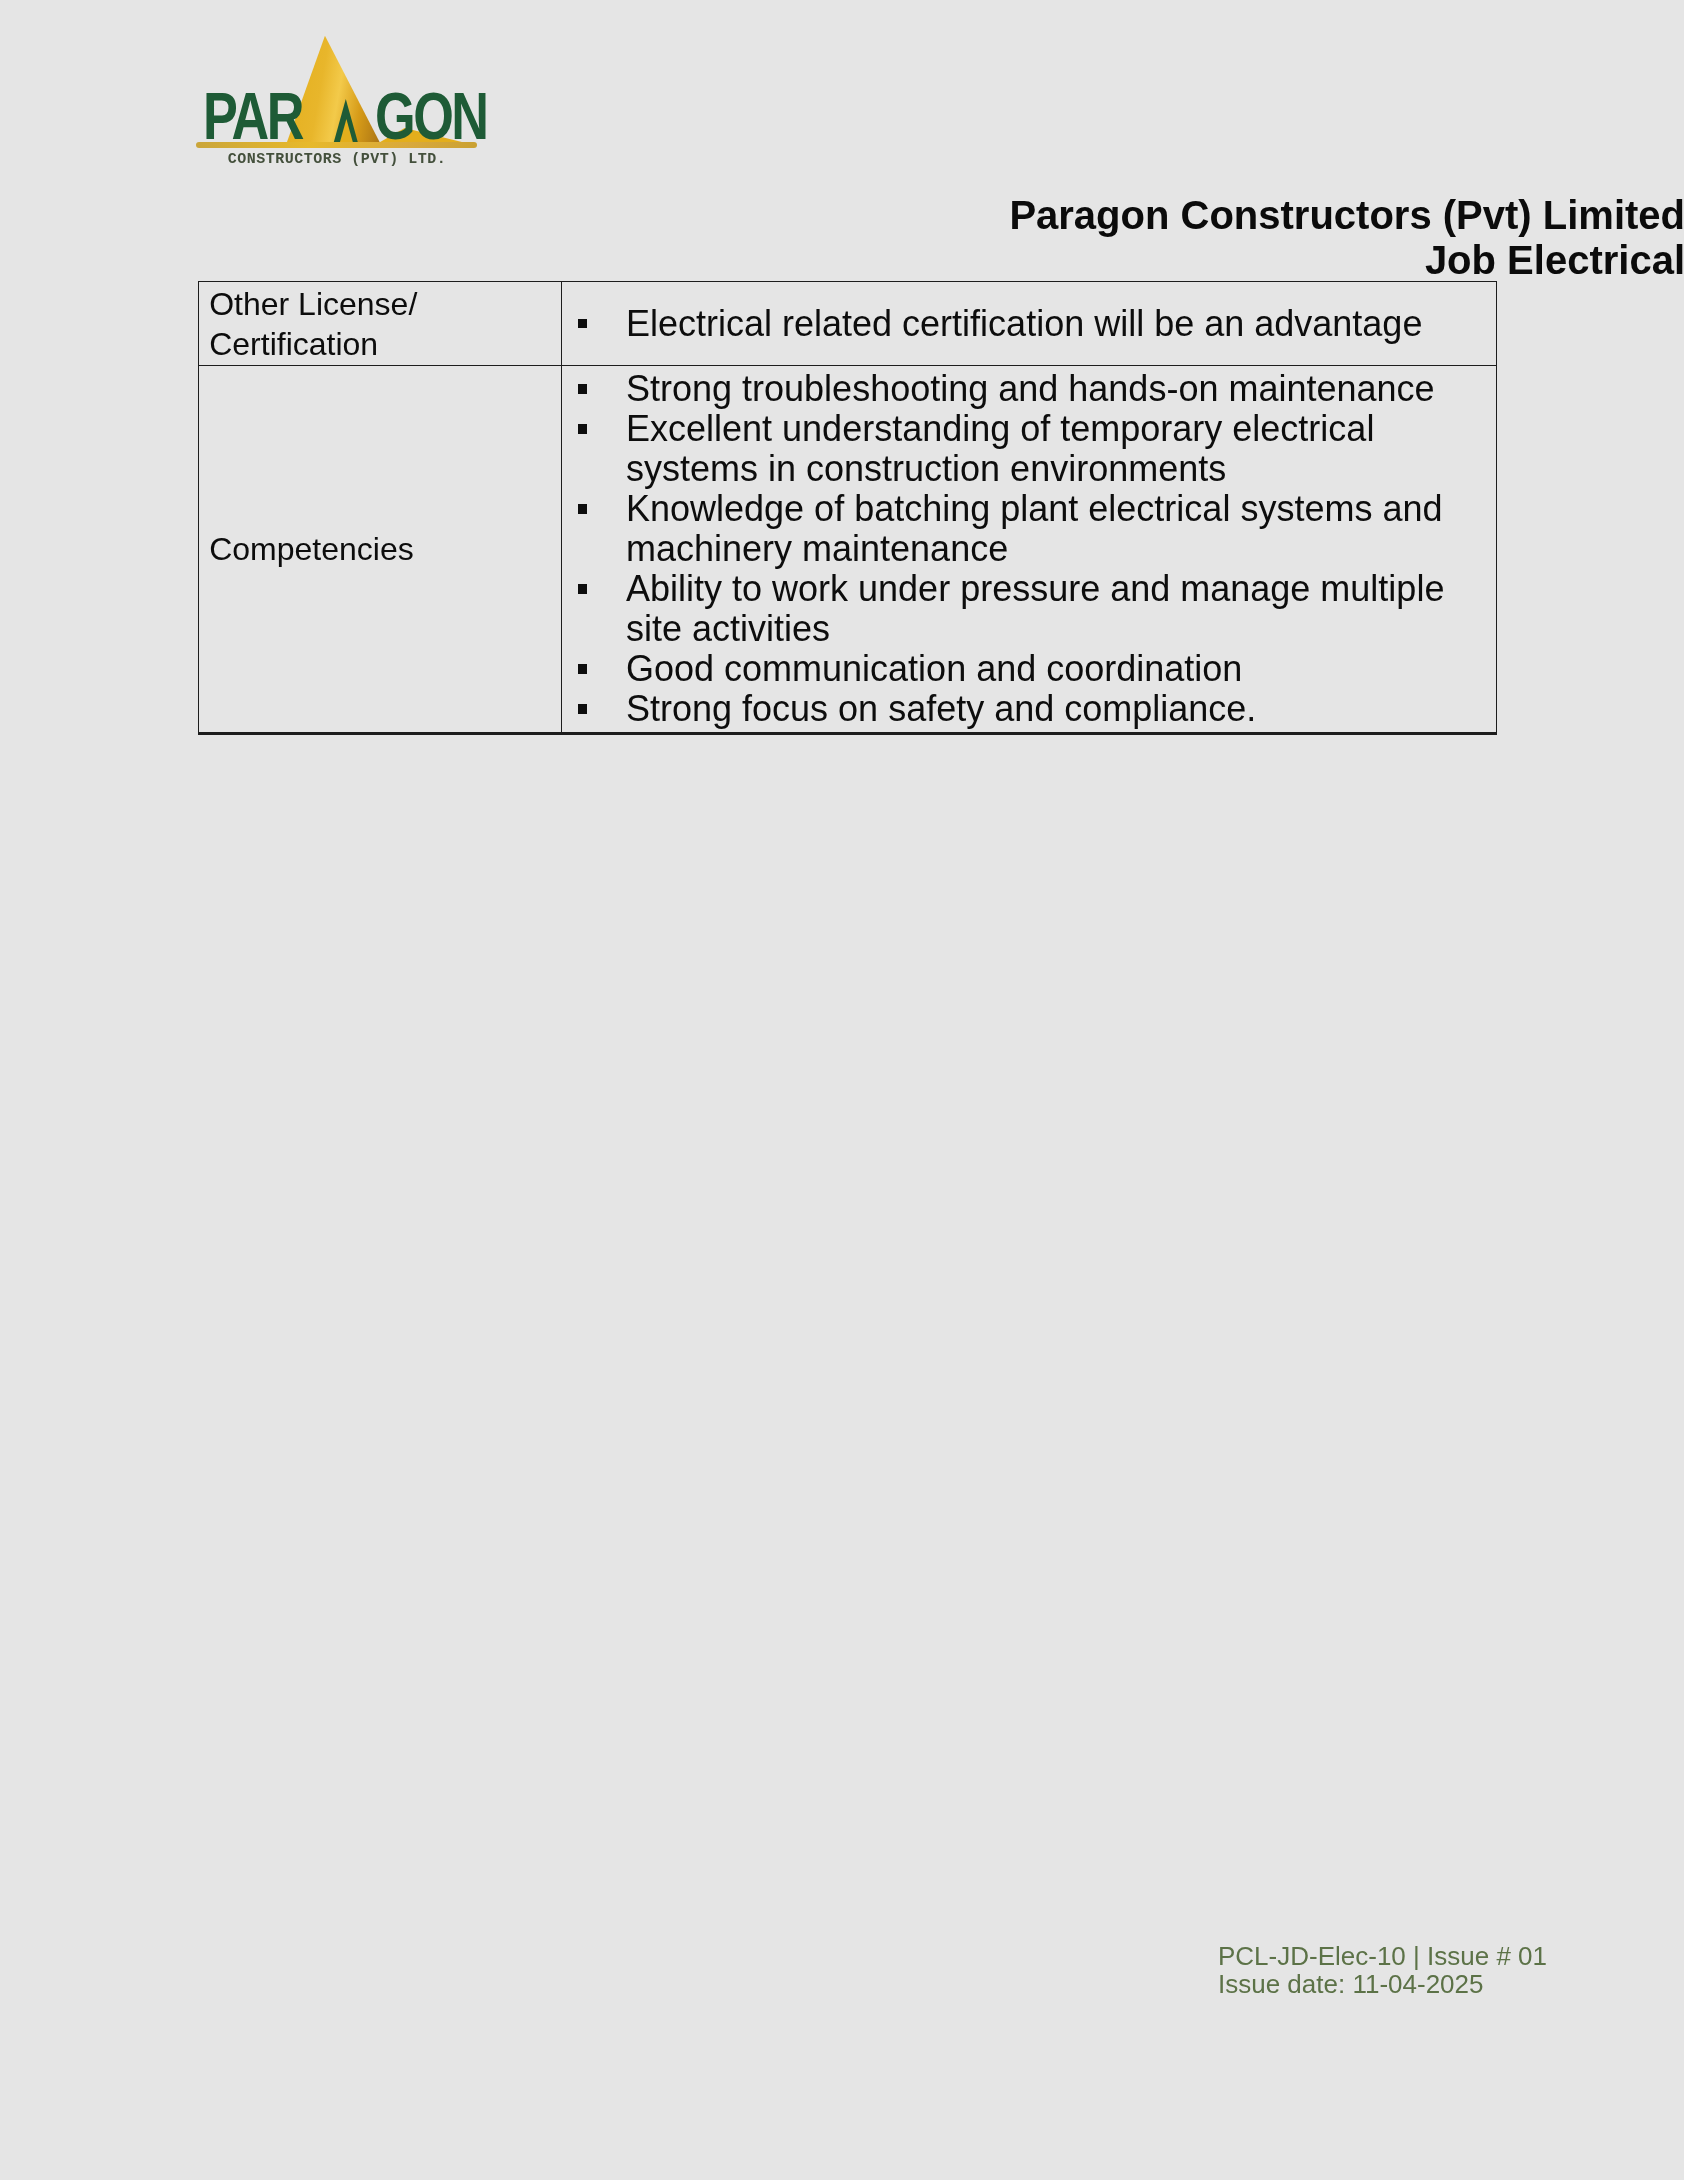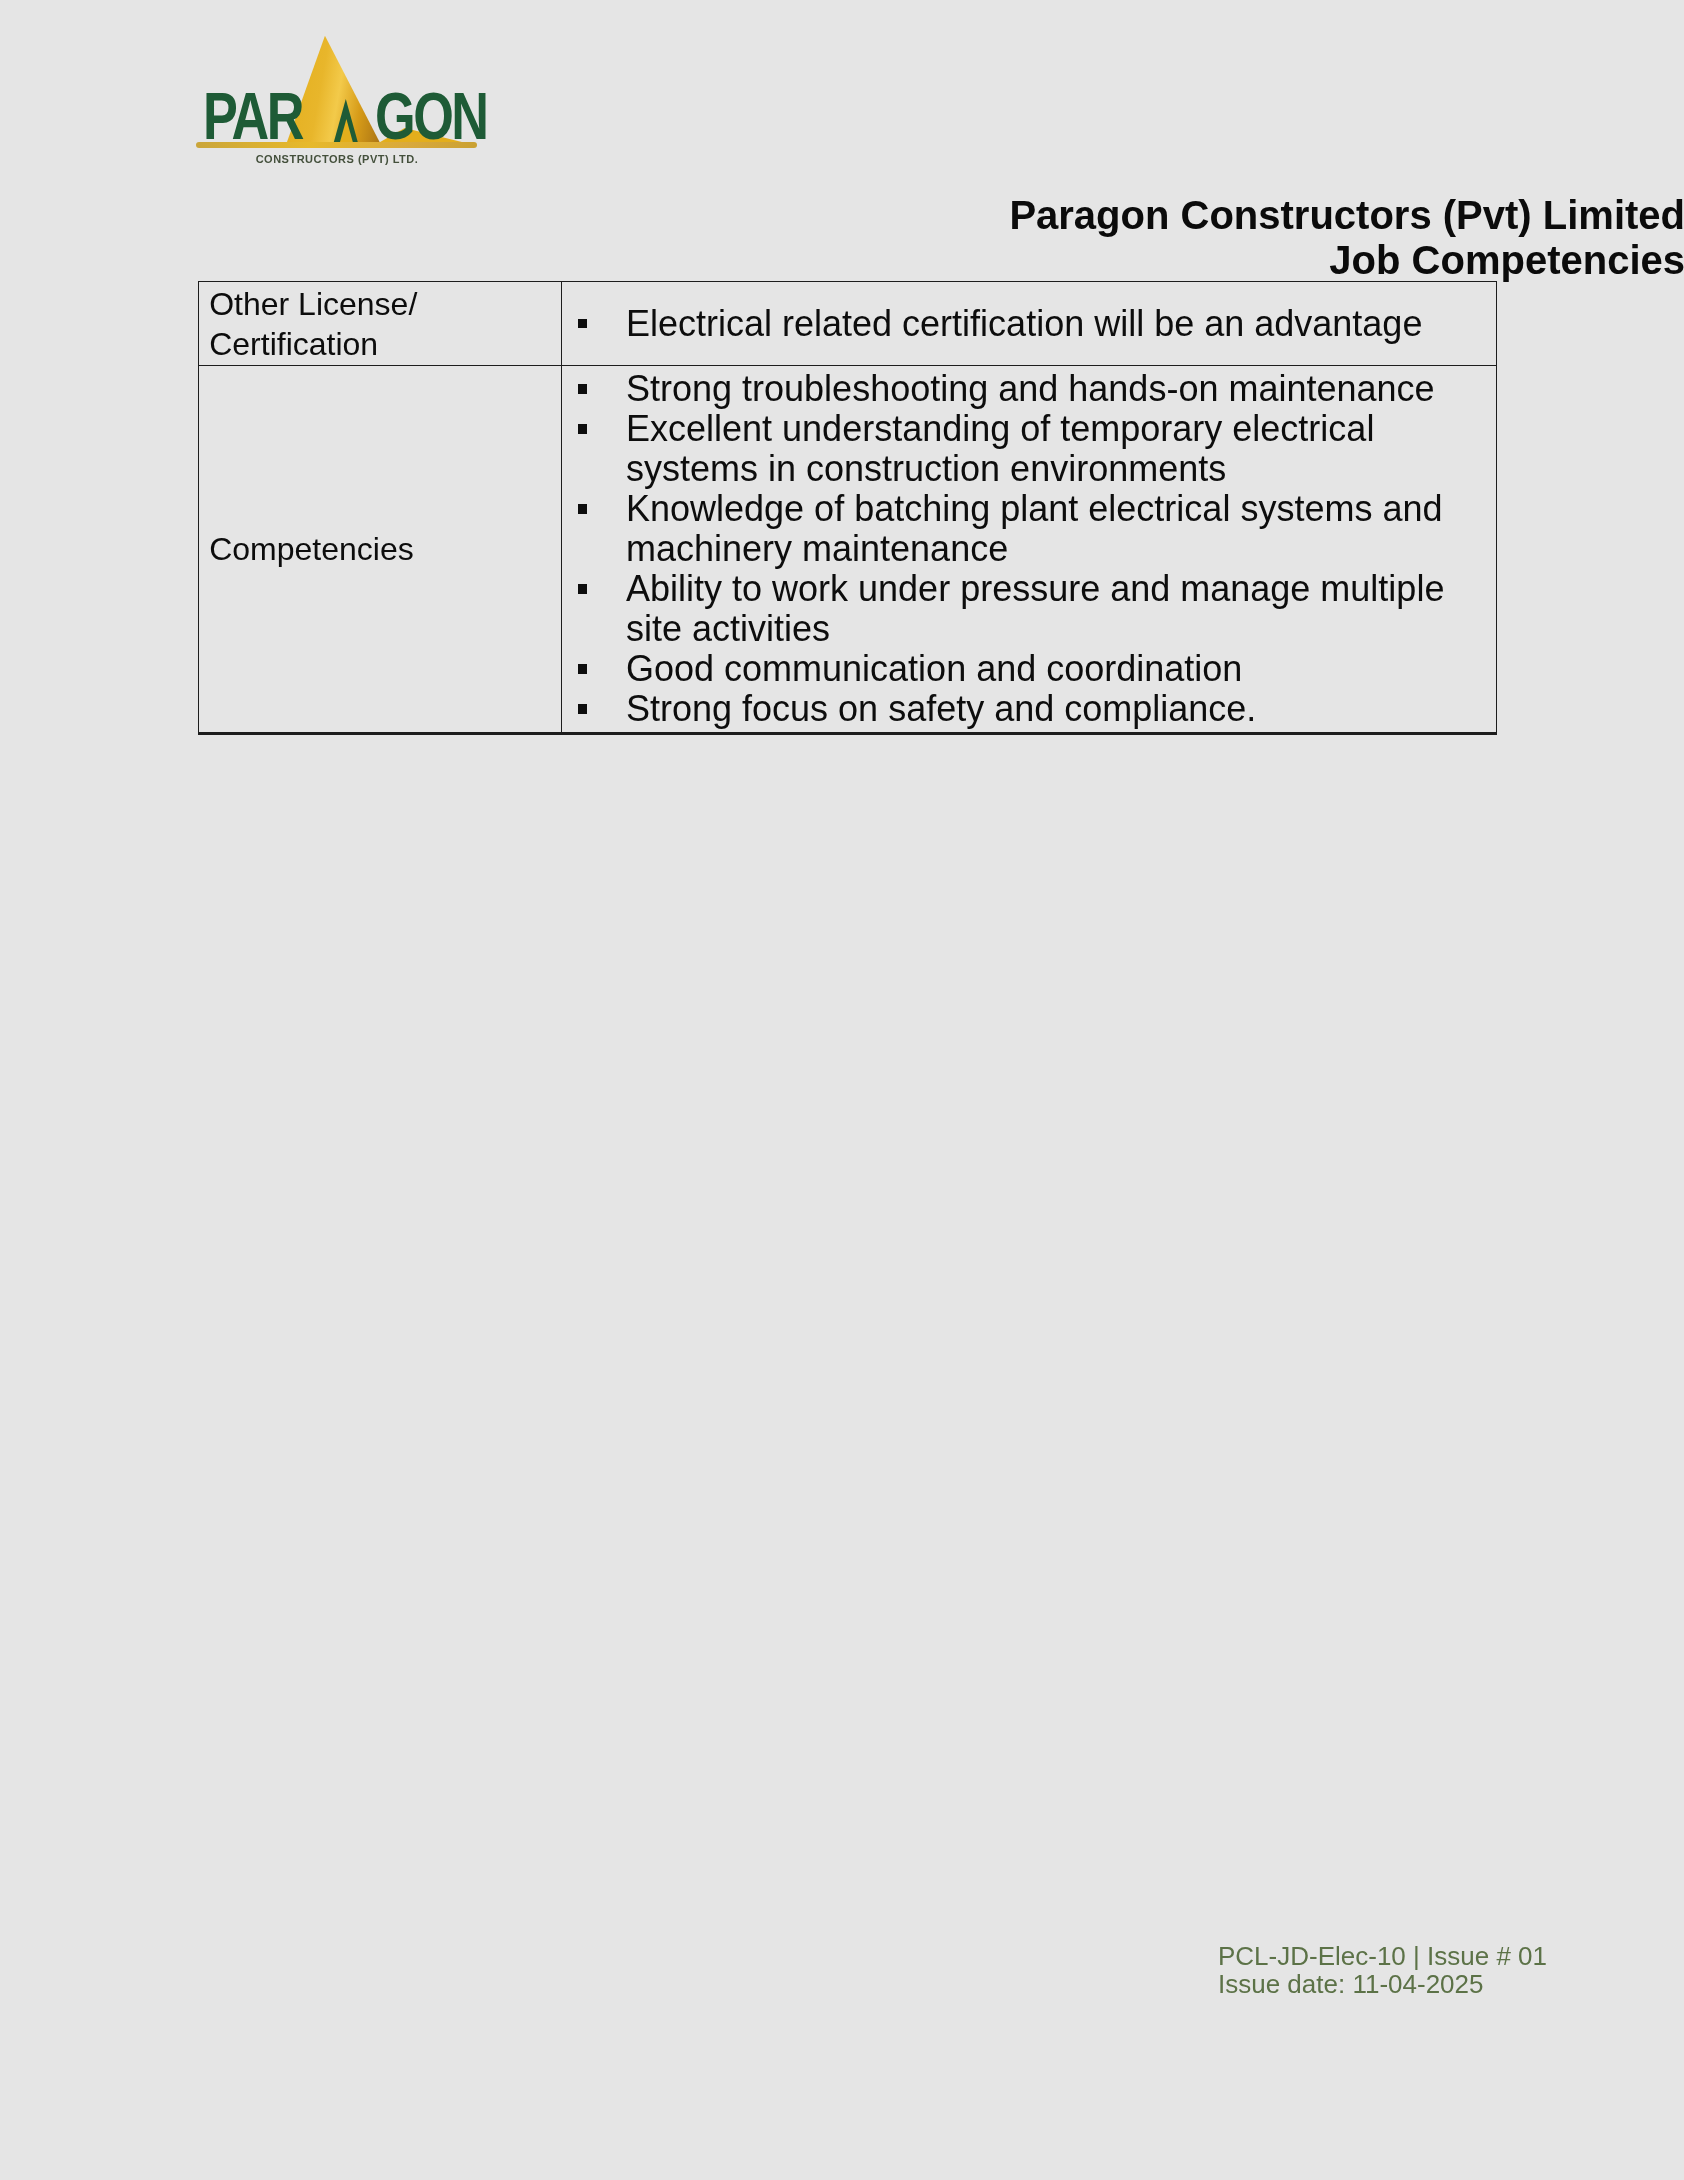--- a/index.html
+++ b/index.html
@@ -53,25 +53,26 @@
     border-radius:3.4px;
   }
   .logo-hill{
     position:absolute;left:184px;top:94px;width:89px;height:15.3px;
     background:var(--logo-gold,#e3ae1c);
     clip-path:polygon(30% 0, 0 100%, 100% 100%);
   }
   .logo-tagline{
     position:absolute;left:0;top:120px;width:286px;
     text-align:center;
-    font-size:11px;line-height:11px;
+    font-size:15px;line-height:11px;
     letter-spacing:0.5px;
     font-weight:700;
     color:#44503c;
     white-space:nowrap;
+    font-family:Liberation Mono, monospace;
   }
 
   
   .title-block{
     position:absolute;left:0;top:193px;width:1685px;
     text-align:right;
     font-weight:bold;
     font-size:40px;line-height:45px;
     color:#0b0b0b;
   }
@@ -126,21 +127,21 @@
     <div class="a-apex-hole"></div>
     <div class="logo-hill"></div>
     <div class="logo-baseline"></div>
     <div class="logo-word logo-par">PAR</div>
     <div class="logo-word logo-gon">GON</div>
     <div class="logo-tagline">CONSTRUCTORS (PVT) LTD.</div>
   </div>
 
   <div class="title-block">
     <div>Paragon Constructors (Pvt) Limited</div>
-    <div>Job Competencies</div>
+    <div>Job Electrical</div>
   </div>
 
   <table class="jd">
     <tbody>
       <tr class="row-license">
         <td class="label-cell">Other License/ Certification</td>
         <td class="content-cell">
           <ul class="bullets">
               <li>
                 <span class="blt">

